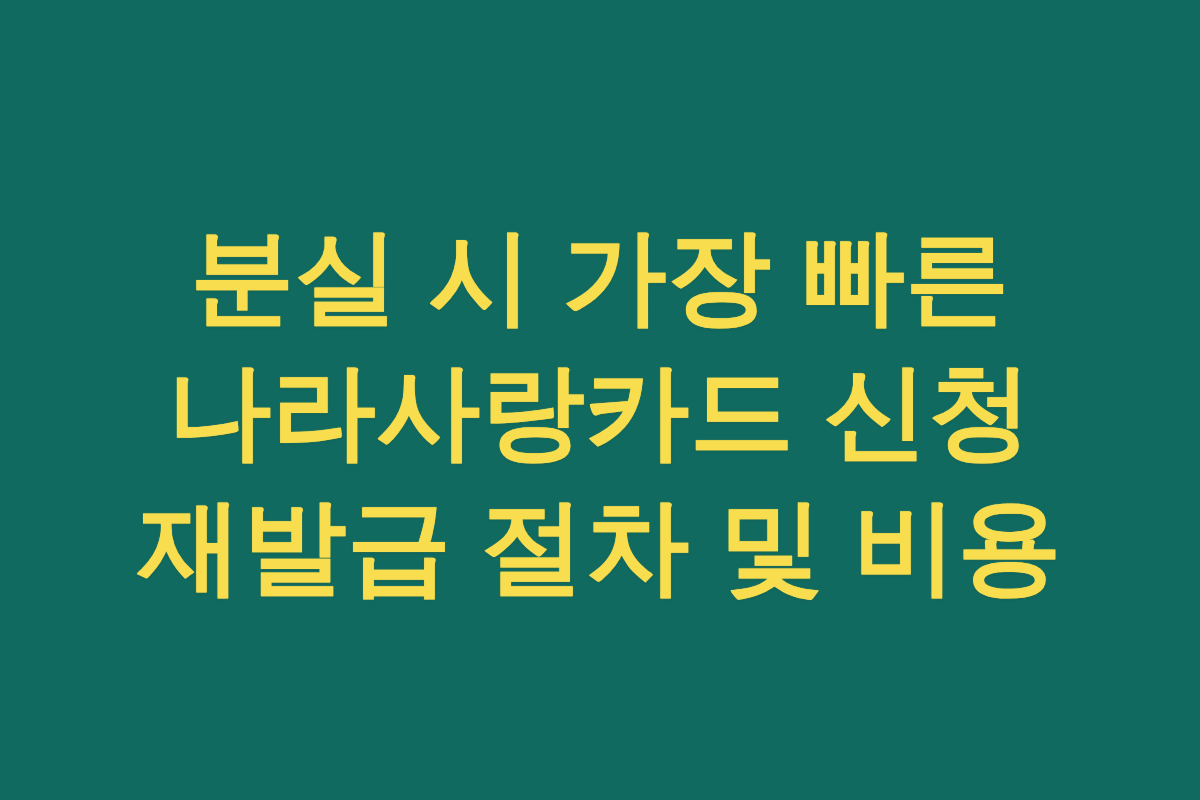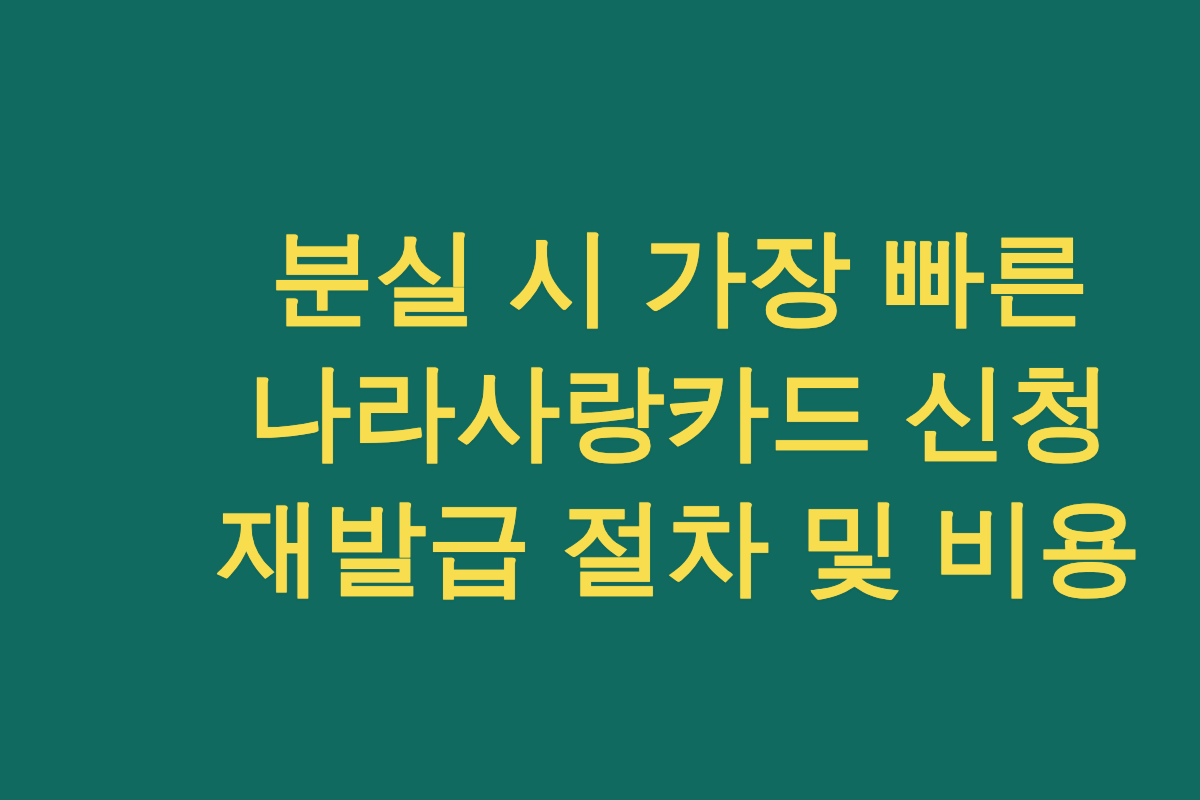--- a/index.html
+++ b/index.html
@@ -12,21 +12,21 @@
   
   .canvas {
     position: relative;
     width: 1200px;
     height: 800px;
     overflow: hidden;
     box-sizing: border-box;
     background: #106A60;          
     display: flex;
     align-items: center;
-    justify-content: flex-end;
+    justify-content: center;
     font-family: "Liberation Sans", "DejaVu Sans", sans-serif;
     -webkit-font-smoothing: antialiased;
   }
 
   
   .headline-block {
     width: 1040px;
     margin-top: 22px;             
     text-align: center;
     user-select: none;

